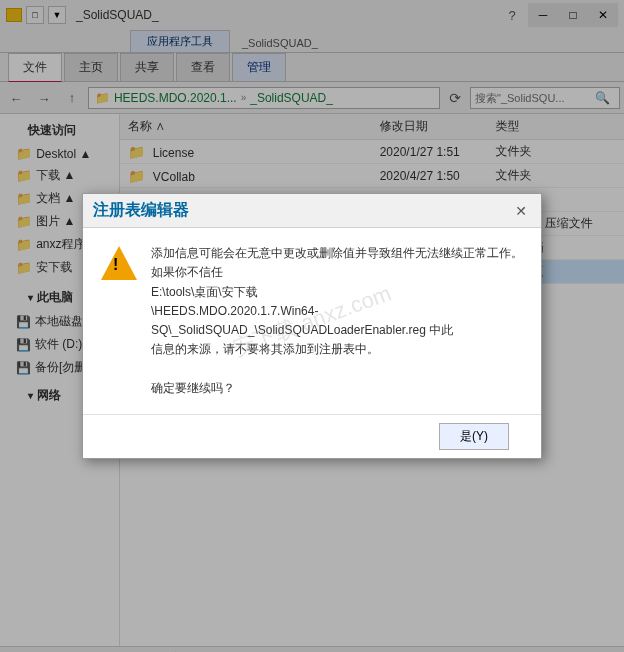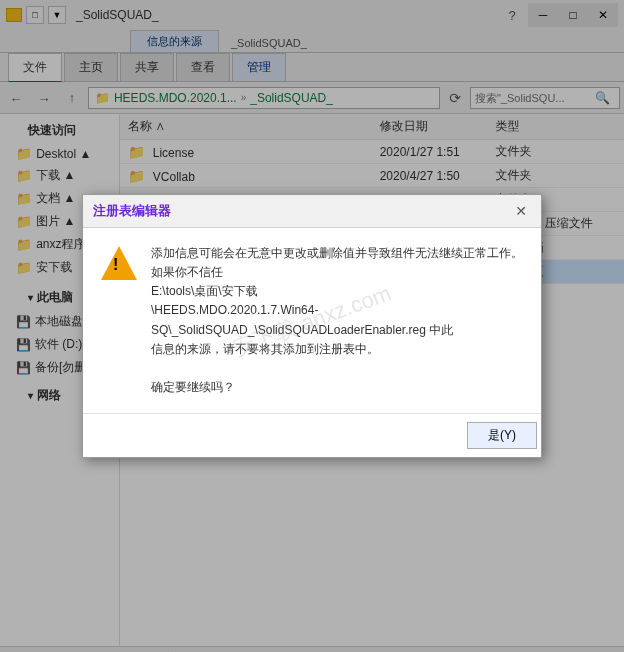--- a/index.html
+++ b/index.html
@@ -197,23 +197,23 @@
     }
     .dialog-title-bar {
       background: #f0f0f0;
       padding: 6px 10px;
       display: flex;
       align-items: center;
       justify-content: space-between;
       border-bottom: 1px solid #d0d0d0;
     }
     .dialog-title-text {
-      font-size: 13px;
+      font-size: 16px;
       font-weight: bold;
-      color: #6d28d9;
+      color: #0369a1;
     }
     .dialog-close-btn {
       width: 20px; height: 20px;
       background: transparent;
       border: none;
       cursor: pointer;
       font-size: 14px;
       color: #555;
       display: flex; align-items: center; justify-content: center;
     }
@@ -247,21 +247,21 @@
       justify-content: center;
       pointer-events: none;
     }
     .watermark-text {
       font-size: 22px;
       color: rgba(150,150,150,0.25);
       transform: rotate(-20deg);
       white-space: nowrap;
     }
     .dialog-footer {
-      padding: 8px 4px;
+      padding: 8px 32px;
       display: flex;
       justify-content: flex-end;
       gap: 8px;
       border-top: 1px solid #e0e0e0;
     }
     .dialog-btn {
       padding: 4px 20px;
       font-size: 12px;
       border: 1px solid #ababab;
       background: #f0f0f0;
@@ -364,21 +364,21 @@
   </div>
   <button class="help-btn">?</button>
   <div class="wt-controls">
     <button class="wt-ctrl">─</button>
     <button class="wt-ctrl">□</button>
     <button class="wt-ctrl close">✕</button>
   </div>
 </div>
 
 <div style="display:flex; align-items:flex-end; background:#f0f0f0; padding: 0 0 0 130px; border-bottom:1px solid #c0c0c0;">
-  <div style="background:#e0e8f8; border:1px solid #c0c0c0; border-bottom:none; padding:3px 16px; font-size:11px; color:#003366; margin-right:2px;">信息的来源</div>
+  <div style="background:#e0e8f8; border:1px solid #c0c0c0; border-bottom:none; padding:3px 16px; font-size:11px; color:#003366; margin-right:2px;">应用程序工具</div>
   <div style="font-size:11px; color:#555; padding:3px 10px; background:#f0f0f0;">_SolidSQUAD_</div>
 </div>
 
 <div class="tab-strip">
   <div class="tab-item active">文件</div>
   <div class="tab-item">主页</div>
   <div class="tab-item">共享</div>
   <div class="tab-item">查看</div>
   <div class="tab-item highlight">管理</div>
 </div>

